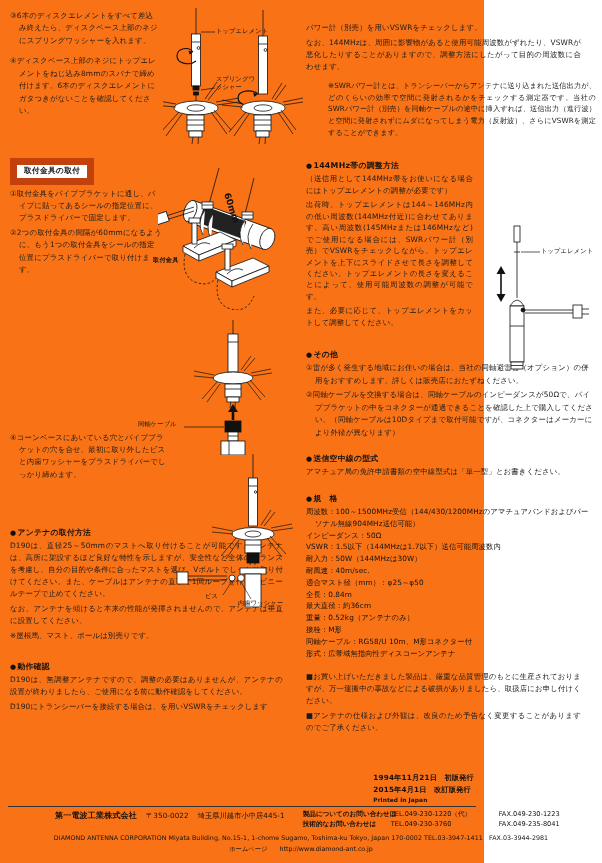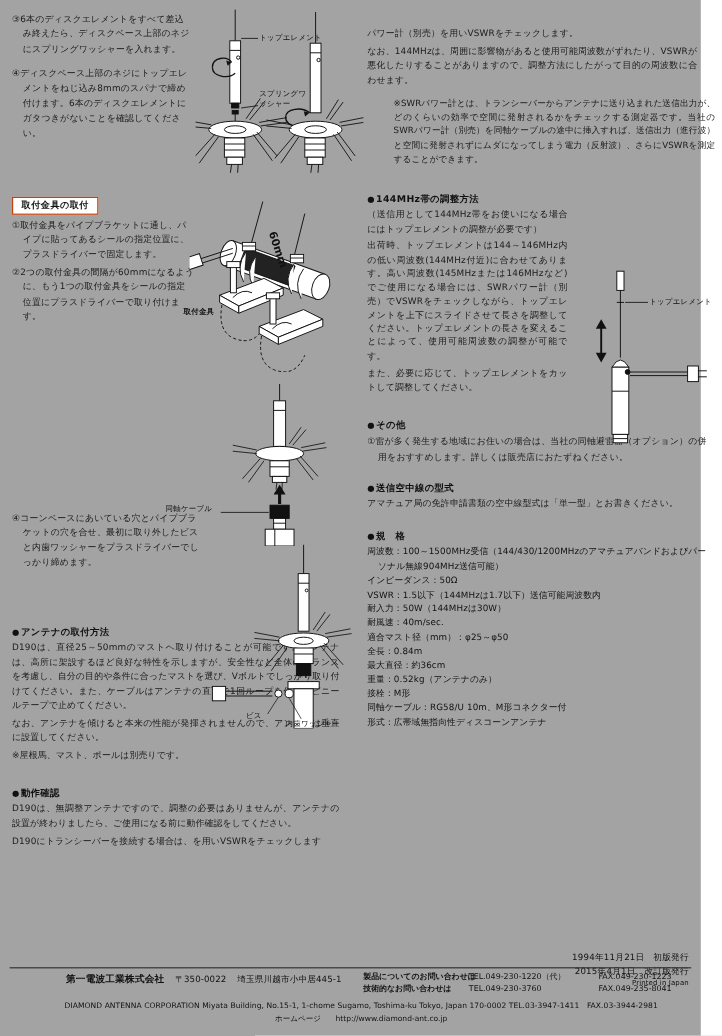--- a/index.html
+++ b/index.html
@@ -10,23 +10,23 @@
   body {
     width: 602px;
     height: 863px;
     position: relative;
     font-family: "DejaVu Sans", "Liberation Sans", sans-serif;
     color: #111;
     overflow: hidden;
   }
   .page {
     position: relative;
-    width: 584px;
+    width: 484px;
     height: 863px;
-    background: #a3a3a3;
+    background: #f97316;
   }
   .col-left {
     position: absolute;
     left: 10px;
     top: 10px;
     width: 288px;
     height: 800px;
   }
   .col-right {
     position: absolute;
@@ -48,21 +48,21 @@
     font-size: 7.4px;
     line-height: 1.68;
     letter-spacing: 0.2px;
     margin: 0 0 2px 0;
     padding-left: 9px;
     text-indent: -9px;
     color: #1a1a1a;
   }
   .boxed-head {
     display: inline-block;
-    border: 1px solid #c2410c;
+    border: 7px solid #c2410c;
     padding: 1px 7px 2px 7px;
     font-size: 7.6px;
     font-weight: bold;
     letter-spacing: 0.4px;
     margin: 0 0 3px 0;
     background: #fff;
   }
   .bullet-head {
     font-size: 7.8px;
     font-weight: bold;
@@ -152,25 +152,26 @@
     white-space: nowrap;
   }
   .footer-url {
     text-align: center;
     font-size: 6.3px;
     margin-top: 2px;
   }
   .pubinfo {
     position: absolute;
     right: 10px;
-    top: 792px;
-    text-align: right;
+    top: 772px;
+    text-align: left;
     font-size: 7.2px;
     line-height: 1.6;
     letter-spacing: 0.2px;
+    font-weight: bold;
   }
   .pubinfo .printed {
     font-size: 5.8px;
     margin-top: 1px;
     letter-spacing: 0.1px;
   }
   svg { display: block; }
   .dim-text {
     font-size: 9px;
     font-weight: bold;
@@ -487,20 +488,21 @@
       <p class="para tight">（送信用として144MHz帯をお使いになる場合にはトップエレメントの調整が必要です）</p>
       <p class="para tight">出荷時、トップエレメントは144～146MHz内の低い周波数(144MHz付近)に合わせてあります。高い周波数(145MHzまたは146MHzなど)でご使用になる場合には、SWRパワー計（別売）でVSWRをチェックしながら、トップエレメントを上下にスライドさせて長さを調整してください。トップエレメントの長さを変えることによって、使用可能周波数の調整が可能です。</p>
       <p class="para tight">また、必要に応じて、トップエレメントをカットして調整してください。</p>
     </div>
 
     <div style="height:18px;"></div>
 
     <div>
       <div class="bullet-head">その他</div>
       <p class="num-item">①雷が多く発生する地域にお住いの場合は、当社の同軸避雷器（オプション）の併用をおすすめします。詳しくは販売店におたずねください。</p>
+      <p class="num-item">②同軸ケーブルを交換する場合は、同軸ケーブルのインピーダンスが50Ωで、パイプブラケットの中をコネクターが通過できることを確認した上で購入してください。（同軸ケーブルは10Dタイプまで取付可能ですが、コネクターはメーカーにより外径が異なります）</p>
     </div>
 
     <div style="height:12px;"></div>
 
     <div>
       <div class="bullet-head">送信空中線の型式</div>
       <p class="para">アマチュア局の免許申請書類の空中線型式は「単一型」とお書きください。</p>
     </div>
 
     <div style="height:12px;"></div>
@@ -518,20 +520,24 @@
         <p class="spec-line">最大直径：約36cm</p>
         <p class="spec-line">重量：0.52kg（アンテナのみ）</p>
         <p class="spec-line">接栓：M形</p>
         <p class="spec-line">同軸ケーブル：RG58/U 10m、M形コネクター付</p>
         <p class="spec-line">形式：広帯域無指向性ディスコーンアンテナ</p>
       </div>
     </div>
 
     <div style="height:12px;"></div>
 
+    <div>
+      <p class="para">■お買い上げいただきました製品は、厳重な品質管理のもとに生産されておりますが、万一運搬中の事故などによる破損がありましたら、取扱店にお申し付けください。</p>
+      <p class="para">■アンテナの仕様および外観は、改良のため予告なく変更することがありますのでご了承ください。</p>
+    </div>
   </div>
 
   <div class="fig" style="left:488px; top:222px; width:112px; height:150px;">
     <svg width="112" height="150" viewBox="0 0 112 150">
       <g stroke="#111" fill="none" stroke-width="0.8">
 
         <rect x="26" y="4" width="6" height="16" fill="#fff"></rect>
         <line x1="29" y1="20" x2="29" y2="76"></line>
         <line x1="26" y1="30" x2="32" y2="30"></line>
 

